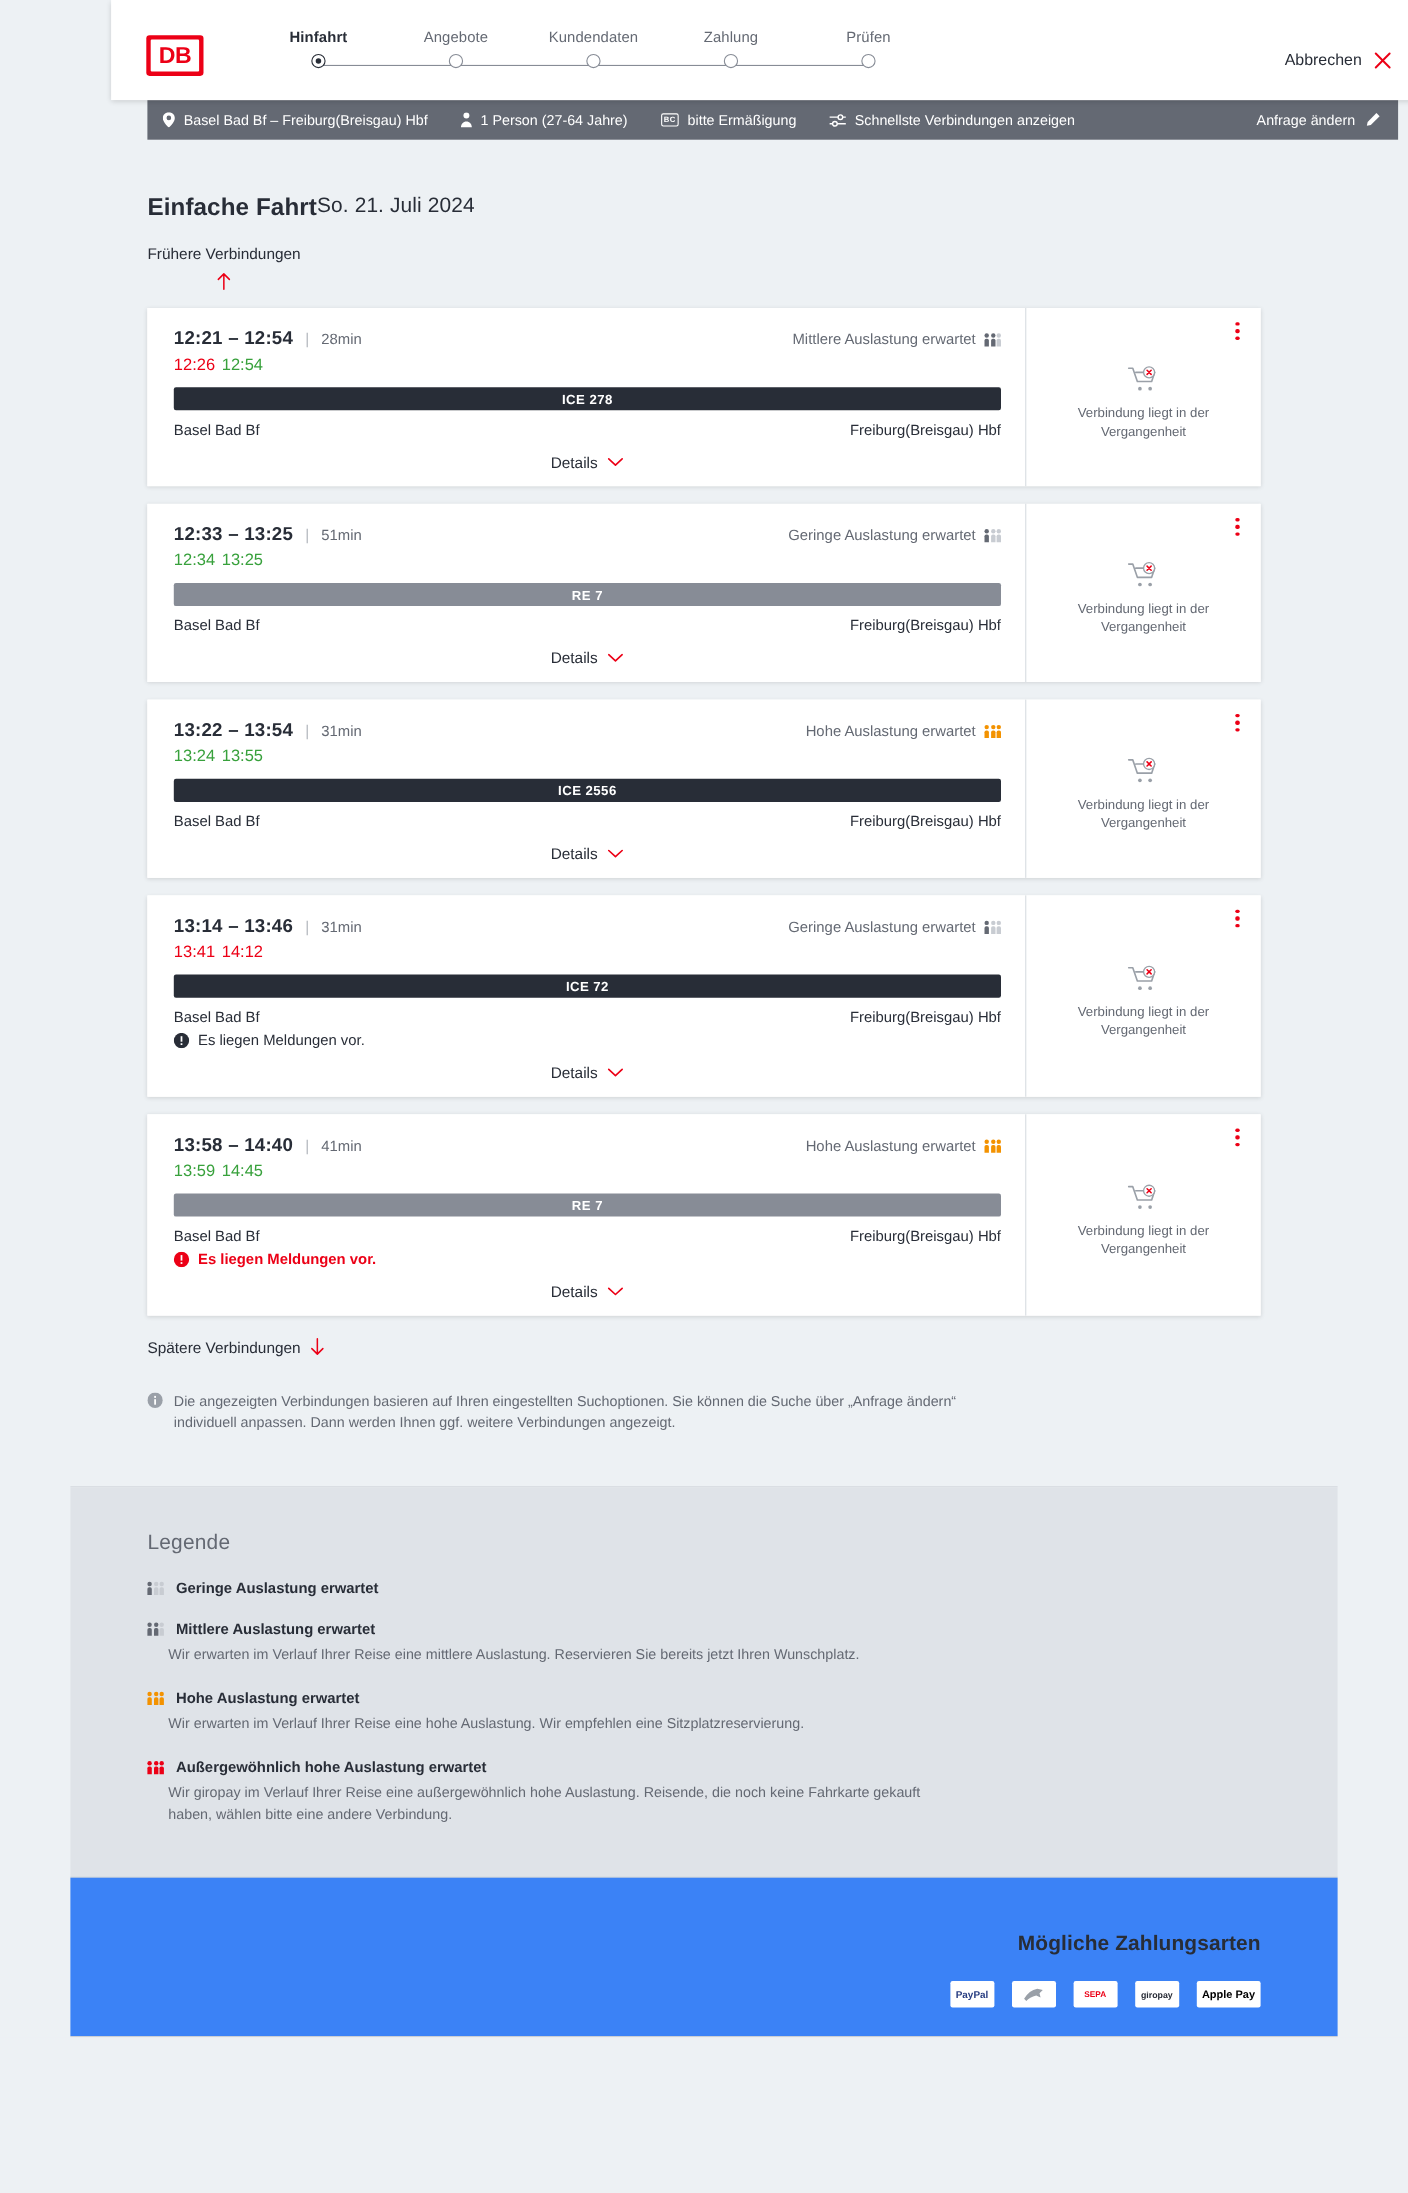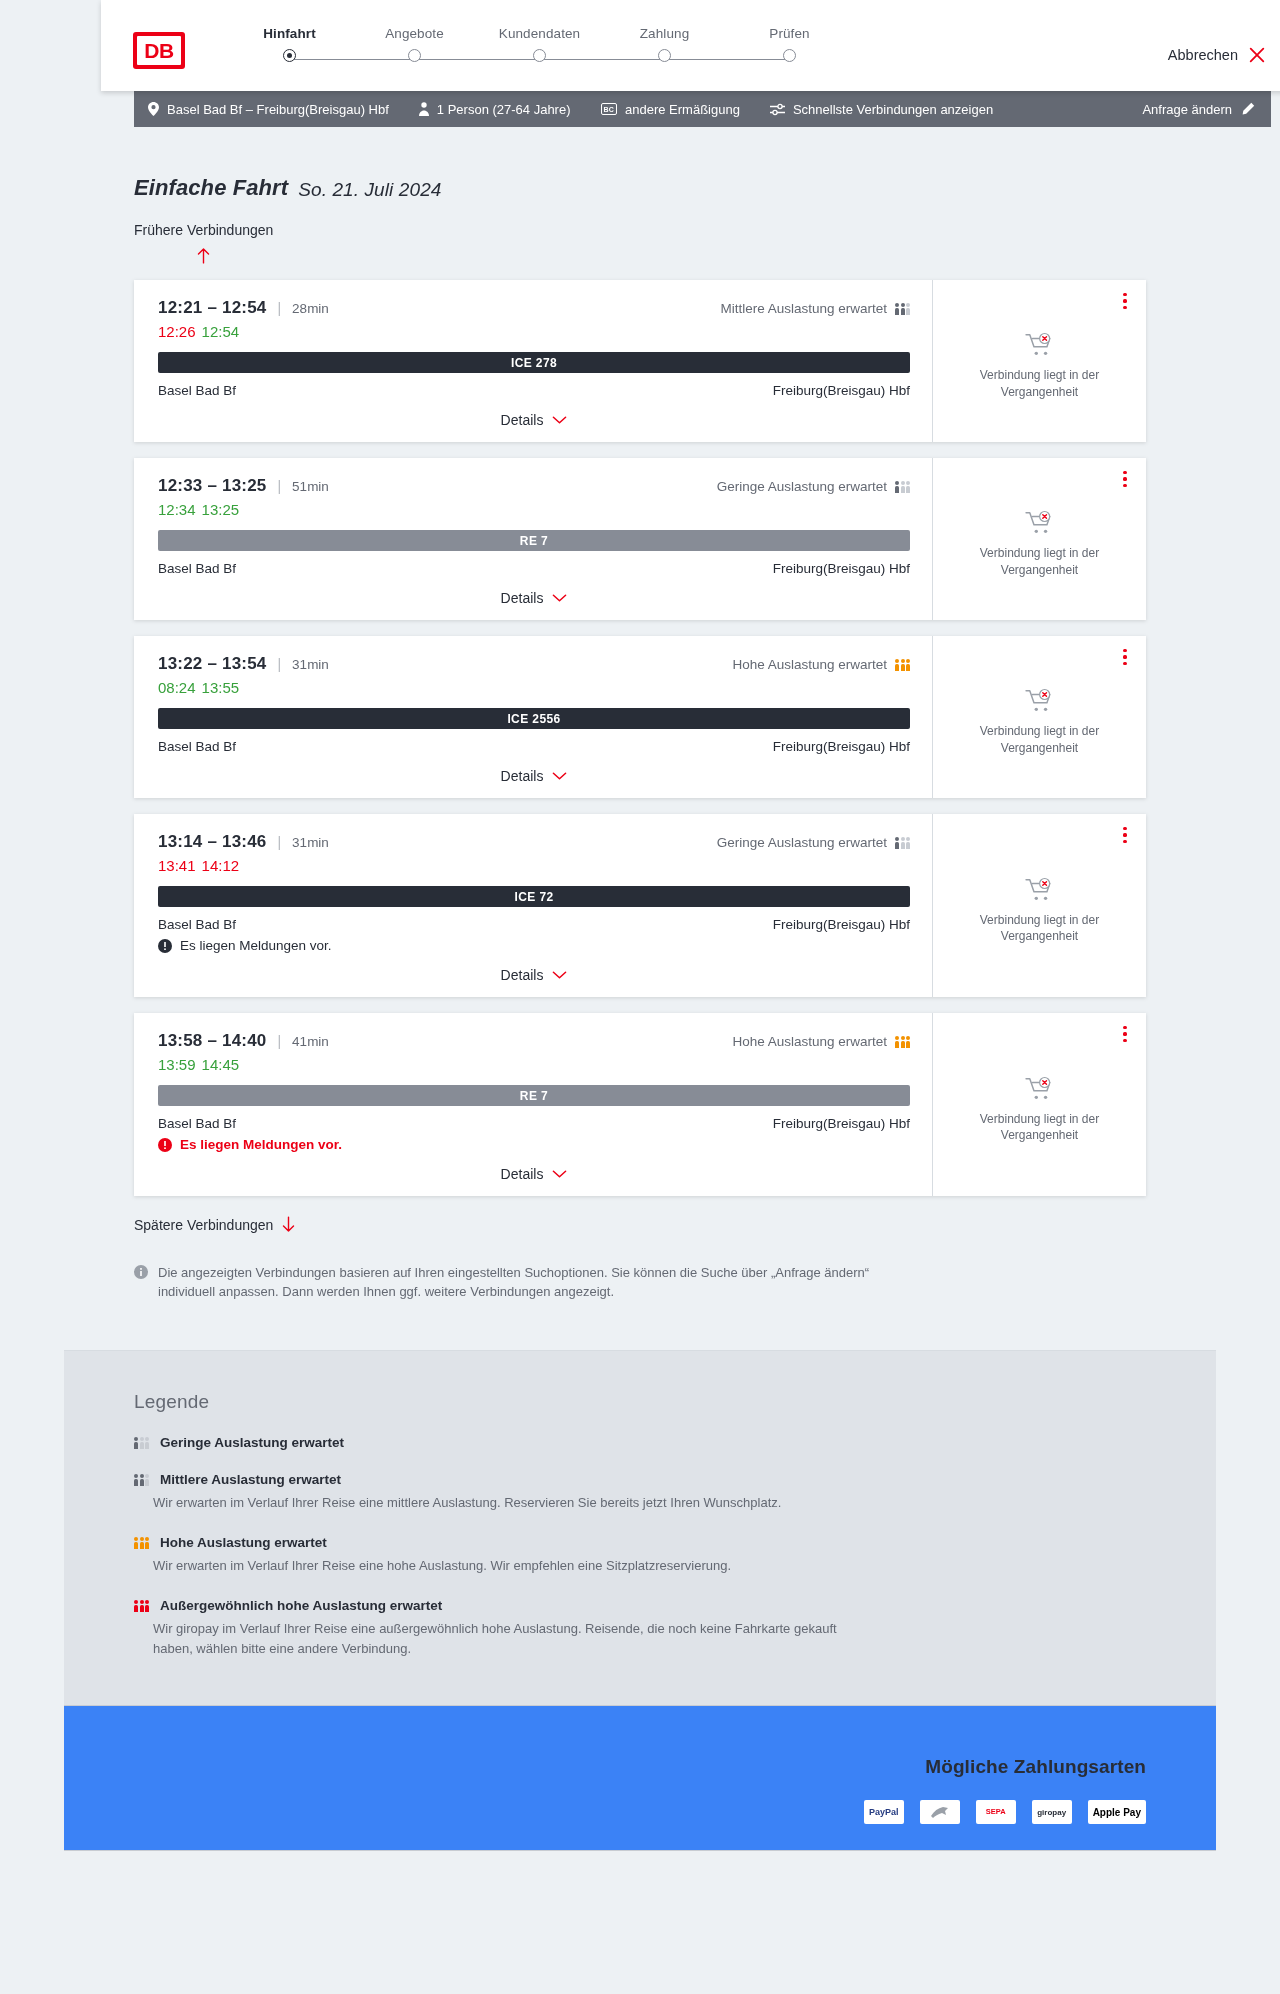--- a/index.html
+++ b/index.html
@@ -117,23 +117,22 @@
     font-weight: 700;
     line-height: 1;
     padding: 2px 2px 1.5px;
     letter-spacing: .2px;
   }
 
   
   .content { padding: 0 70px; }
 
   .title-row {
-    display: flex; align-items: flex-end; gap: 10px;
+    display: flex; align-items: center; 
     margin-top: 48px;
-    font-style: italic;
   }
   .title-main { font-size: 22px; font-weight: 700; letter-spacing: .1px; }
   .title-date { font-size: 19px; color: #282d37; letter-spacing: .1px; }
 
   .nav-earlier, .nav-later {
     display: inline-flex; align-items: center; gap: 9px;
     font-size: 14px; color: #282d37;
     cursor: pointer;
   }
   .nav-earlier { margin-top: 21px; flex-direction: column; }
@@ -384,21 +383,21 @@
             <path d="M0 14c0-3.3 2.2-5.6 5-5.6s5 2.3 5 5.6z" fill="#fff"></path>
           </svg>
       </span>
       <span>1 Person (27-64 Jahre)</span>
     </div>
 
     <div class="sb-item">
       <span class="sb-icon">
         <span class="bc-badge">BC</span>
       </span>
-      <span>andere Ermäßigung</span>
+      <span>bitte Ermäßigung</span>
     </div>
 
     <div class="sb-item">
       <span class="sb-icon">
         <svg width="15" height="13" viewBox="0 0 15 13">
           <path d="M0 3.5h15M0 9.5h15" stroke="#fff" stroke-width="1.3"></path>
           <circle cx="10" cy="3.5" r="2.1" fill="#646973" stroke="#fff" stroke-width="1.3"></circle>
           <circle cx="5" cy="9.5" r="2.1" fill="#646973" stroke="#fff" stroke-width="1.3"></circle>
         </svg>
       </span>
@@ -568,21 +567,21 @@
                     <u></u>
                   </span>
                   <span class="on">
                     <b></b>
                     <u></u>
                   </span>
               </span>
             </span>
           </div>
           <div class="actual-row">
-            <span class="t-green">08:24</span>
+            <span class="t-green">13:24</span>
             <span class="t-green">13:55</span>
           </div>
           <div class="train-bar ice">ICE 2556</div>
           <div class="stations">
             <span>Basel Bad Bf</span>
             <span>Freiburg(Breisgau) Hbf</span>
           </div>
           <div class="details-row">
             <span>Details</span>
             <svg class="chev" viewBox="0 0 16 10">

